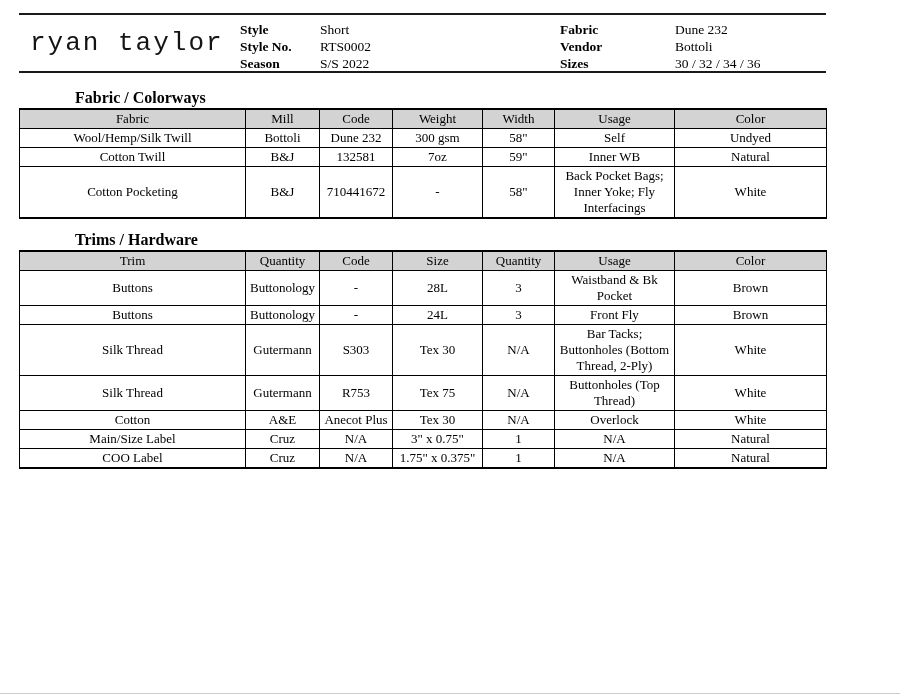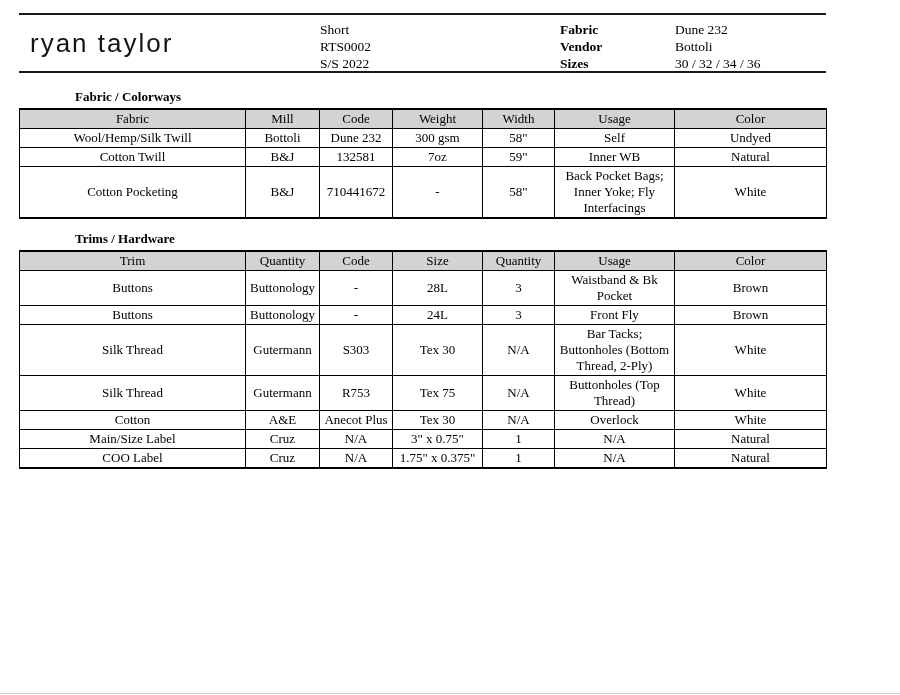--- a/index.html
+++ b/index.html
@@ -13,36 +13,36 @@
   }
   .page { position: absolute; inset: 0; }
 
   
   .doc-header { position: absolute; top: 0; left: 0; width: 900px; height: 74px; }
   .rule { position: absolute; left: 19px; width: 807px; background: #1a1a1a; }
   .rule-top { top: 13px; height: 2px; }
   .rule-bottom { top: 71px; height: 2px; }
   .brand-logo {
     position: absolute; left: 30px; top: 28px;
-    font-family: Liberation Sans, sans-serif;
+    font-family: Liberation Mono, monospace;
     font-size: 26px; letter-spacing: 2px; font-weight: 400; color: #141414;
     white-space: nowrap;
   }
   .hcol { position: absolute; top: 21px; font-size: 13.5px; line-height: 17px; white-space: nowrap; }
   .hcol div { height: 17px; }
   .hlabels { font-weight: bold; }
   .style-labels { left: 240px; }
   .style-values { left: 320px; }
   .fabric-labels { left: 560px; }
   .fabric-values { left: 675px; }
 
   
   .section-title {
     position: absolute; left: 75px;
-    font-size: 13px; font-weight: bold; white-space: nowrap;
+    font-size: 16px; font-weight: bold; white-space: nowrap;
   }
   .title-fabric { top: 89px; }
   .title-trims { top: 231px; }
 
   .doc-table {
     position: absolute; left: 19px;
     width: 807px;
     border-collapse: collapse; table-layout: fixed;
     font-size: 13px;
   }
@@ -87,20 +87,25 @@
 </head>
 <body>
 
 <div class="page">
 
   <div class="doc-header">
     <div class="rule rule-top"></div>
 
     <div class="brand-logo">ryan taylor</div>
 
+    <div class="hcol hlabels style-labels">
+      <div>Style</div>
+      <div>Style No.</div>
+      <div>Season</div>
+    </div>
     <div class="hcol style-values">
       <div>Short</div>
       <div>RTS0002</div>
       <div>S/S 2022</div>
     </div>
 
     <div class="hcol hlabels fabric-labels">
       <div>Fabric</div>
       <div>Vendor</div>
       <div>Sizes</div>

